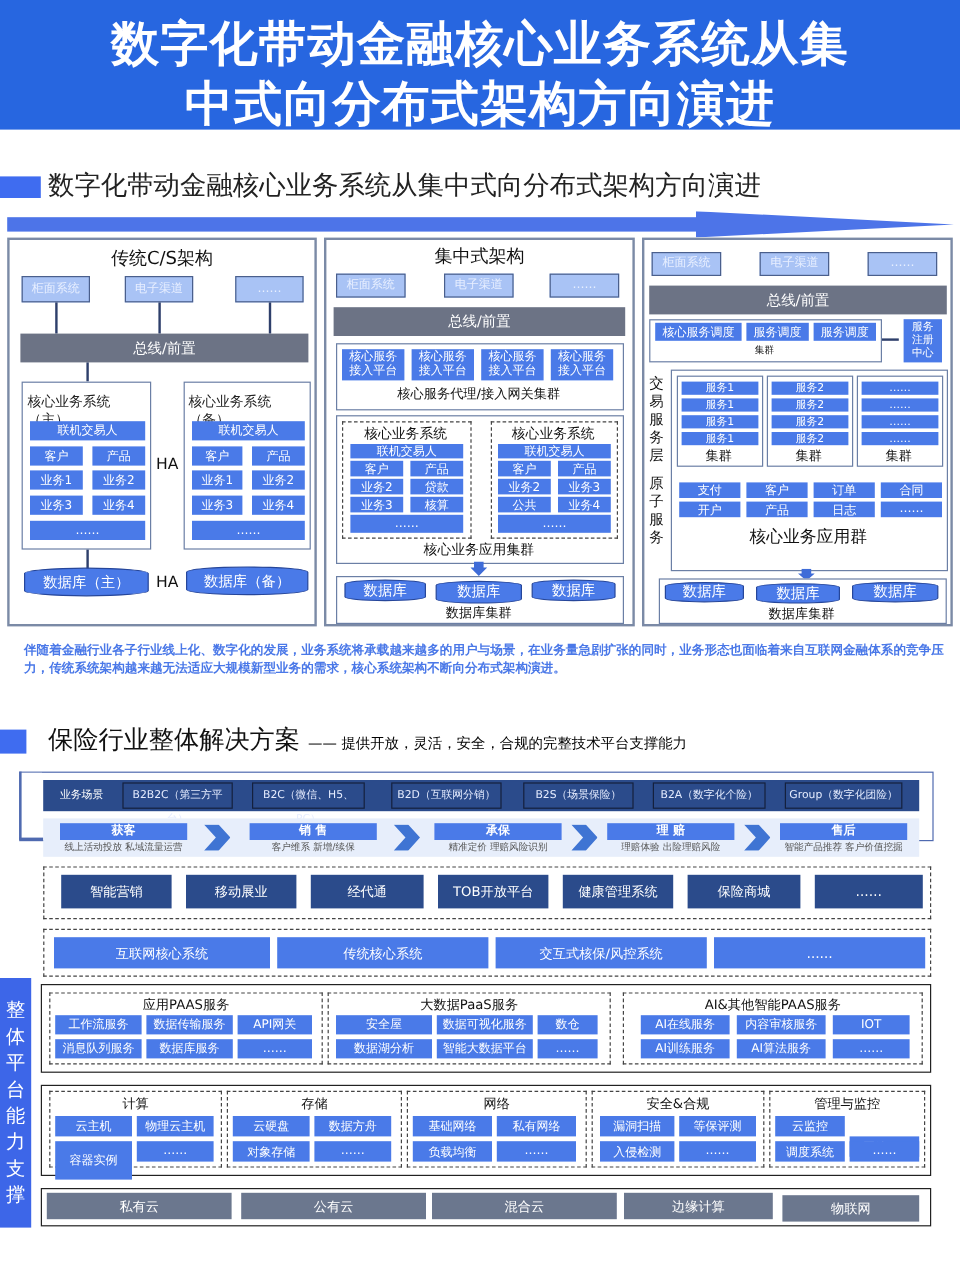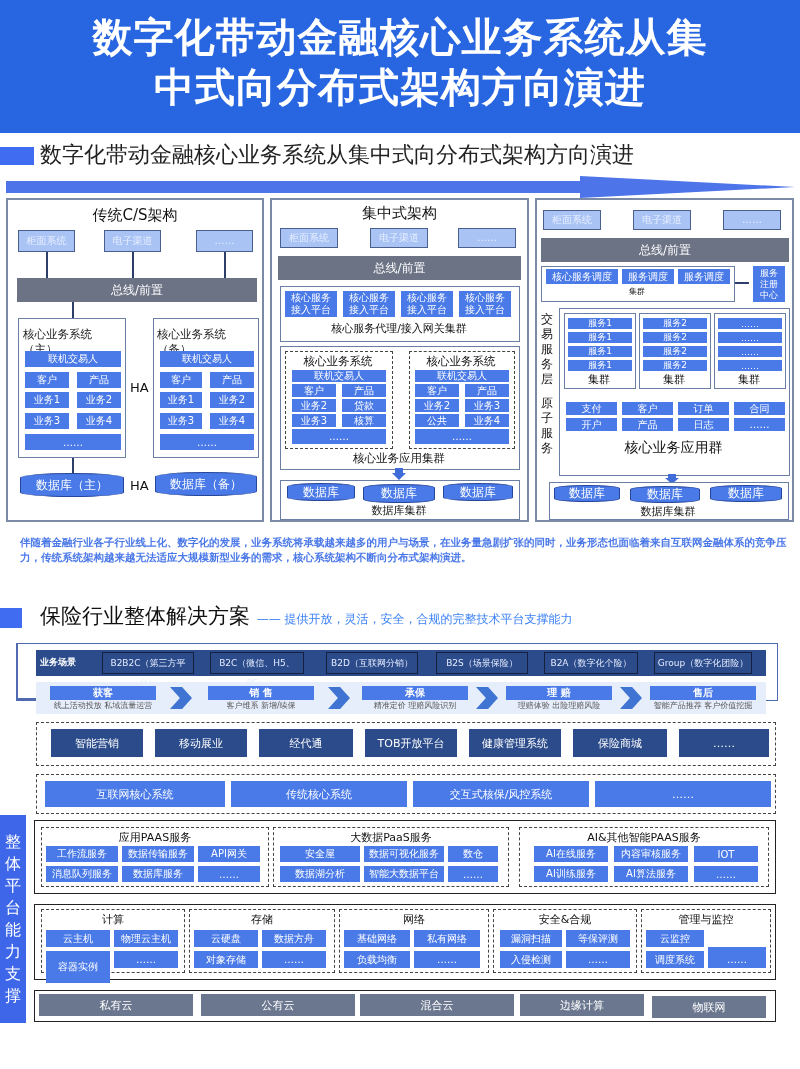--- a/index.html
+++ b/index.html
@@ -1,34 +1,34 @@
 <!DOCTYPE html>
 <html><head>
 <meta charset="utf-8">
 <style>
 *{box-sizing:border-box;margin:0;padding:0}
 body{width:800px;height:1069px;background:#fff;font-family:"DejaVu Sans","Liberation Sans",sans-serif;position:relative;overflow:hidden;color:#222}
 .abs{position:absolute}
-.banner{left:0;top:0;width:800px;height:133px;background:#2766e0;color:#fff;text-align:center;font-weight:bold;font-size:40px;line-height:50px;padding-top:12px;letter-spacing:1px}
+.banner{left:0;top:0;width:800px;height:108px;background:#2766e0;color:#fff;text-align:center;font-weight:bold;font-size:40px;line-height:50px;padding-top:12px;letter-spacing:1px}
 .sec-mark{background:#3f6cf0}
 .sec1-title{left:40px;top:140px;font-size:22px;color:#222}
 .panel{border:2px solid #7b8aa6;background:#fff}
 .ptitle{font-size:15px;text-align:center;color:#111}
 .lbox{background:#a9c3f5;border:1px solid #4a5f8c;color:#e8efff;font-size:10px;text-align:center}
 .bus{background:#6c7385;color:#fff;font-size:12px;text-align:center}
 .blue{background:#4a7ae8;color:#fff;font-size:10px;text-align:center;display:flex;align-items:center;justify-content:center}
 .sub{border:1.5px solid #6b7fa5;background:#fff}
 .dashed{border:1.5px dashed #444}
 .db{background:#4a7ae8;border:1.5px solid #26469a;border-radius:50%/20%;color:#fff;font-size:12px;text-align:center;display:flex;align-items:center;justify-content:center}
 .small{font-size:11px;color:#111;text-align:center}
 .ha{font-size:13px;color:#111}
 .vline{width:1.5px;background:#2e3f6b}
 .para{left:20px;top:535px;width:770px;color:#4a78e8;font-size:10.5px;line-height:15px;font-weight:bold}
 .sec2-title{left:40px;top:602px;font-size:21px;color:#111}
-.sec2-sub{font-size:12px;color:#3b82f6}
+.sec2-sub{font-size:12px;color:#000000}
 .scene-bar{left:36px;top:650px;width:730px;height:26px;background:#2b4b8b}
 .scene-item{border:1.5px solid #14203d;color:#e5ecff;font-size:9px;text-align:center;line-height:20px;height:22px;top:2px;background:#2b4b8b}
 .flowbar{left:36px;top:682px;width:730px;height:32px;background:#e7eefb}
 .flow-head{background:#4a7ae8;color:#fff;font-size:10px;font-weight:bold;text-align:center;height:14px;line-height:14px}
 .flow-sub{font-size:8px;color:#555;text-align:center}
 .chev{width:22px;height:22px;background:#3f74d3;clip-path:polygon(0 0,55% 0,100% 50%,55% 100%,0 100%,45% 50%)}
 .navy{background:#2b4b8b;color:#fff;font-size:11px;display:flex;align-items:center;justify-content:center}
 .mid{background:#4a7ae8;color:#fff;font-size:11px;display:flex;align-items:center;justify-content:center}
 .grey{background:#6b778e;color:#fff;font-size:11px;display:flex;align-items:center;justify-content:center}
 .side-label{left:0;top:815px;width:26px;height:208px;background:#3d66e8;color:#fff;font-size:16px;display:flex;flex-direction:column;align-items:center;justify-content:center;line-height:22px}
@@ -206,21 +206,21 @@
 
 <div class="abs sec-mark" style="left:0;top:608px;width:22px;height:20px"></div>
 <div class="abs sec2-title"><span>保险行业整体解决方案</span> <span class="sec2-sub">—— 提供开放，灵活，安全，合规的完整技术平台支撑能力</span></div>
 
 <div class="abs" style="left:16px;top:643px;width:762px;height:58px;border:1.5px solid #4f6ab0;border-right:1.5px solid #4f6ab0"></div>
 <div class="abs" style="left:17px;top:644px;width:18px;height:56px;background:#fff"></div>
 <div class="abs" style="left:16px;top:643px;width:1.5px;height:56px;background:#4f6ab0"></div>
 <div class="abs" style="left:16px;top:698px;width:20px;height:1.5px;background:#4f6ab0"></div>
 
 <div class="abs scene-bar">
-  <div class="abs" style="left:4px;top:6px;color:#fff;font-size:9px;font-weight:bold">业务场景</div>
+  <div class="abs" style="left:14px;top:6px;color:#fff;font-size:9px;font-weight:normal">业务场景</div>
   <div class="abs scene-item" style="left:66px;width:92px">B2B2C（第三方平台）</div>
   <div class="abs scene-item" style="left:174px;width:94px">B2C（微信、H5、PC）</div>
   <div class="abs scene-item" style="left:290px;width:92px">B2D（互联网分销）</div>
   <div class="abs scene-item" style="left:400px;width:92px">B2S（场景保险）</div>
   <div class="abs scene-item" style="left:508px;width:94px">B2A（数字化个险）</div>
   <div class="abs scene-item" style="left:618px;width:98px">Group（数字化团险）</div>
 </div>
 
 <div class="abs flowbar">
   <div class="abs" style="left:14px;top:4px;width:106px">

